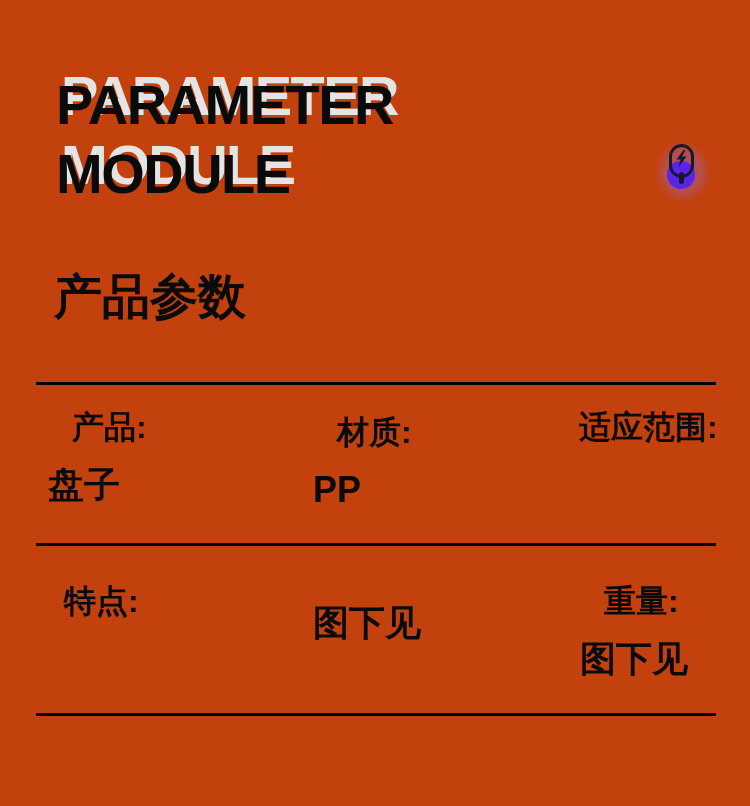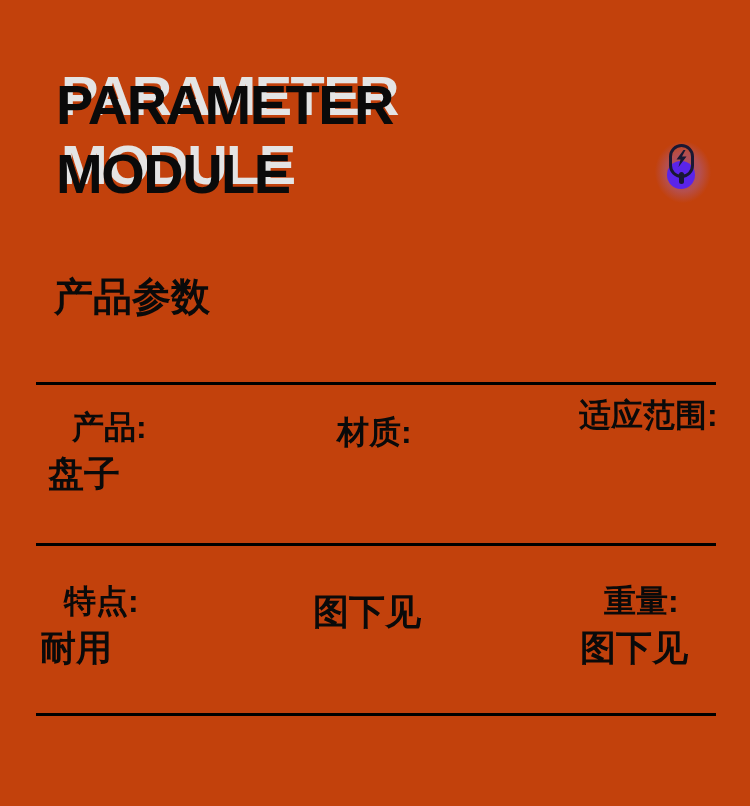--- a/index.html
+++ b/index.html
@@ -27,21 +27,21 @@
     letter-spacing:-1.5px;
     white-space:pre-line;
   }
   .title-en.echo{ left:61px; top:61px; color:var(--echo-gray); z-index:1; }
   .title-en.main{ left:56px; top:70px; color:var(--text-black); z-index:2; }
 
   
   .title-cn{
     position:absolute;
     left:54px; top:265px;
-    font-size:39px;
+    font-size:48px;
     line-height:64px;
     font-weight:800;
     color:var(--text-black);
     white-space:nowrap;
     z-index:2;
   }
 
   
   .badge{ position:absolute; left:645px; top:130px; width:76px; height:84px; z-index:3; }
   .badge .glow{
@@ -75,26 +75,26 @@
   }
   .rule.r1{ top:382px; }
   .rule.r2{ top:543px; }
   .rule.r3{ top:713px; }
 
   .cell{ position:absolute; z-index:2; white-space:nowrap; }
   .cell .spec-label{
     font-size:32px; line-height:36px; font-weight:700; color:var(--text-black);margin-left:24px;
   }
   .cell .spec-value{
-    margin-top:11px;
+    margin-top:22px;
     font-size:36px; line-height:36px; font-weight:800; color:var(--text-black);
   }
   .r1c1{ left:48px;  top:409px; }
   .r1c2{ left:313px; top:414px; }
-  .r1c3{ left:555px; top:397px; }
+  .r1c3{ left:555px; top:409px; }
   .r2c1{ left:40px;  top:583px; }
   .r2c2{ left:313px; top:583px; }
   .r2c3{ left:580px; top:583px; }
 </style>
 </head>
 <body>
 
 <div id="canvas">
 
   <div class="title-en echo">PARAMETER
@@ -118,28 +118,28 @@
   <div class="rule r1"></div>
   <div class="rule r2"></div>
   <div class="rule r3"></div>
 
   <div class="cell r1c1">
     <div class="spec-label">产品:</div>
     <div class="spec-value">盘子</div>
   </div>
   <div class="cell r1c2">
     <div class="spec-label">材质:</div>
+    <div class="spec-value">PP</div>
   </div>
   <div class="cell r1c3">
     <div class="spec-label">适应范围:</div>
   </div>
 
   <div class="cell r2c1">
     <div class="spec-label">特点:</div>
-    <div class="spec-value">耐用</div>
   </div>
   <div class="cell r2c2">
     <div class="spec-value">图下见</div>
   </div>
   <div class="cell r2c3">
     <div class="spec-label">重量:</div>
     <div class="spec-value">图下见</div>
   </div>
 
 </div>

